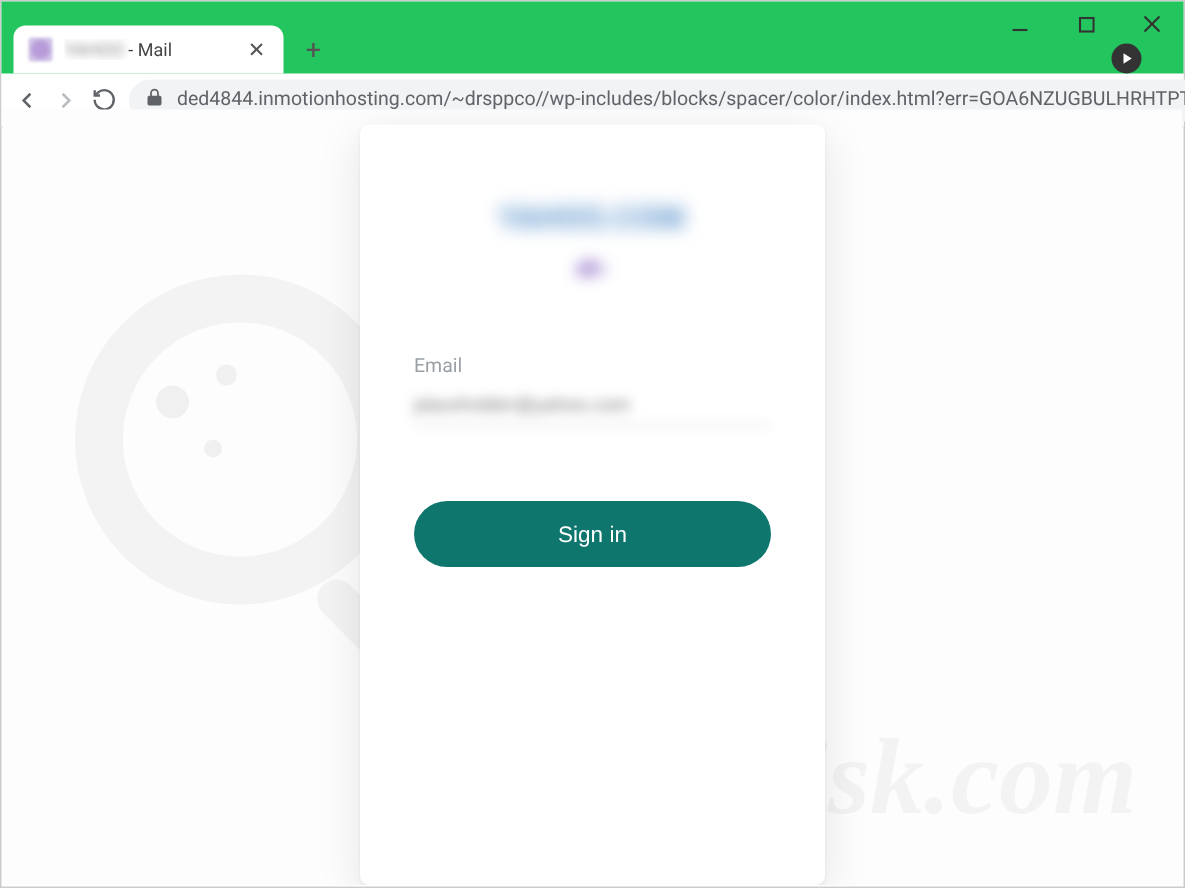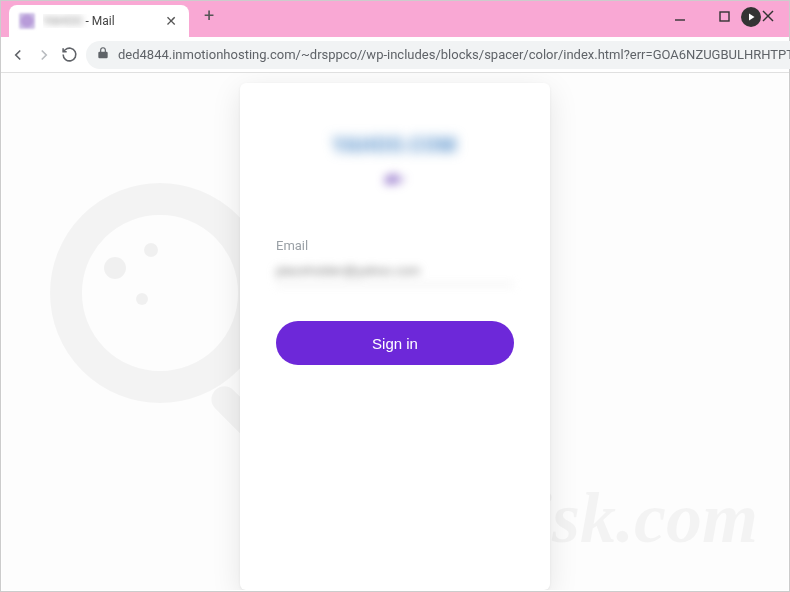--- a/index.html
+++ b/index.html
@@ -1,20 +1,20 @@
 <!DOCTYPE html>
 <html><head>
   <meta charset="utf-8">
   <style>
     * { box-sizing: border-box; margin: 0; padding: 0; }
     body { font-family: -apple-system, BlinkMacSystemFont, "Segoe UI", Roboto, Arial, sans-serif; background: #fff; width: 790px; height: 592px; overflow: hidden; position: relative; }
 
     
     .window { width: 790px; height: 592px; background: #fff; border: 1px solid #ccc; position: relative; }
-    .titlebar { height: 36px; background: #f9a8d4; display: flex; padding: 0 8px; position: relative; }
+    .titlebar { height: 48px; background: #22c55e; display: flex; align-items: flex-end; padding: 0 8px; position: relative; }
     .tab { height: 32px; background: #fff; border-radius: 8px 8px 0 0; display: flex; align-items: center; padding: 0 10px; min-width: 180px; gap: 8px; margin-top: 4px; }
     .favicon { width: 16px; height: 16px; border-radius: 2px; background: radial-gradient(circle, #b89cd9 40%, #d0c3e7 70%); filter: blur(1px); }
     .tab-title { font-size: 12px; color: #444; flex: 1; white-space: nowrap; overflow: hidden; text-overflow: ellipsis; }
     .tab-blur { filter: blur(3px); color: #888; }
     .tab-close { width: 16px; height: 16px; display: flex; align-items: center; justify-content: center; color: #555; font-size: 14px; cursor: pointer; }
     .newtab { width: 28px; height: 28px; display: flex; align-items: center; justify-content: center; color: #555; font-size: 18px; margin-left: 6px; margin-bottom: 2px; cursor: pointer; }
     .window-controls { position: absolute; right: 6px; top: 2px; display: flex; gap: 14px; align-items: center; }
     .winbtn { width: 30px; height: 26px; display: flex; align-items: center; justify-content: center; color: #333; cursor: pointer; }
     .media-pill { width: 20px; height: 20px; border-radius: 50%; background: #333; display:flex; align-items:center; justify-content:center; margin: 6px 20px 0 auto;}
     .media-pill svg { width:12px; height:12px; fill:#fff;}
@@ -32,21 +32,21 @@
     .brand-area { text-align:center; margin-bottom: 50px; }
     .brand-line1 { filter: blur(6px); color:#4a88c7; font-size:20px; font-weight:bold; letter-spacing:1px; display:inline-block;}
     .brand-line2 { filter: blur(5px); color:#5d2fb0; font-size:14px; font-weight:bold; margin-top:14px; display:inline-block;}
 
     .field { position:relative; margin-bottom: 36px; margin-top: 30px; }
     .field-label { font-size:13px; color:#9aa0a6; margin-bottom: 6px; }
     .field-input { width:100%; border:none; border-bottom:1px solid #cfcfcf; padding: 4px 0 6px; font-size:13px; color:#555; background:transparent; outline:none; }
     .field-input.blurred { filter: blur(4px); color:#777; }
     .eye { position:absolute; right:0; top: 18px; color:#757575; cursor:pointer;}
 
-    .signin-btn { width:100%; height:44px; background:#6d28d9; color:#fff; border:none; border-radius:22px; font-size:15px; cursor:pointer; }
+    .signin-btn { width:100%; height:44px; background:#0f766e; color:#fff; border:none; border-radius:22px; font-size:15px; cursor:pointer; margin-top: 14px; }
 
     
     .watermark { position:absolute; inset:0; pointer-events:none; z-index:1; }
     .wm-circle { position:absolute; width:220px; height:220px; left:48px; top:110px; border-radius:50%; border:32px solid rgba(0,0,0,0.04);}
     .wm-circle::after{content:"";position:absolute;width:26px;height:90px;background:rgba(0,0,0,0.04);left:152px;top:162px;transform:rotate(-45deg);border-radius:14px;}
     .wm-dots { position:absolute; left:92px; top:166px; }
     .wm-dots span{position:absolute;border-radius:50%;background:rgba(0,0,0,0.05);}
     .wm-text { position:absolute; right:30px; bottom:30px; font-size:72px; font-style:italic; font-weight:bold; color:rgba(0,0,0,0.04); font-family:Georgia, serif;}
   </style>
 </head>

